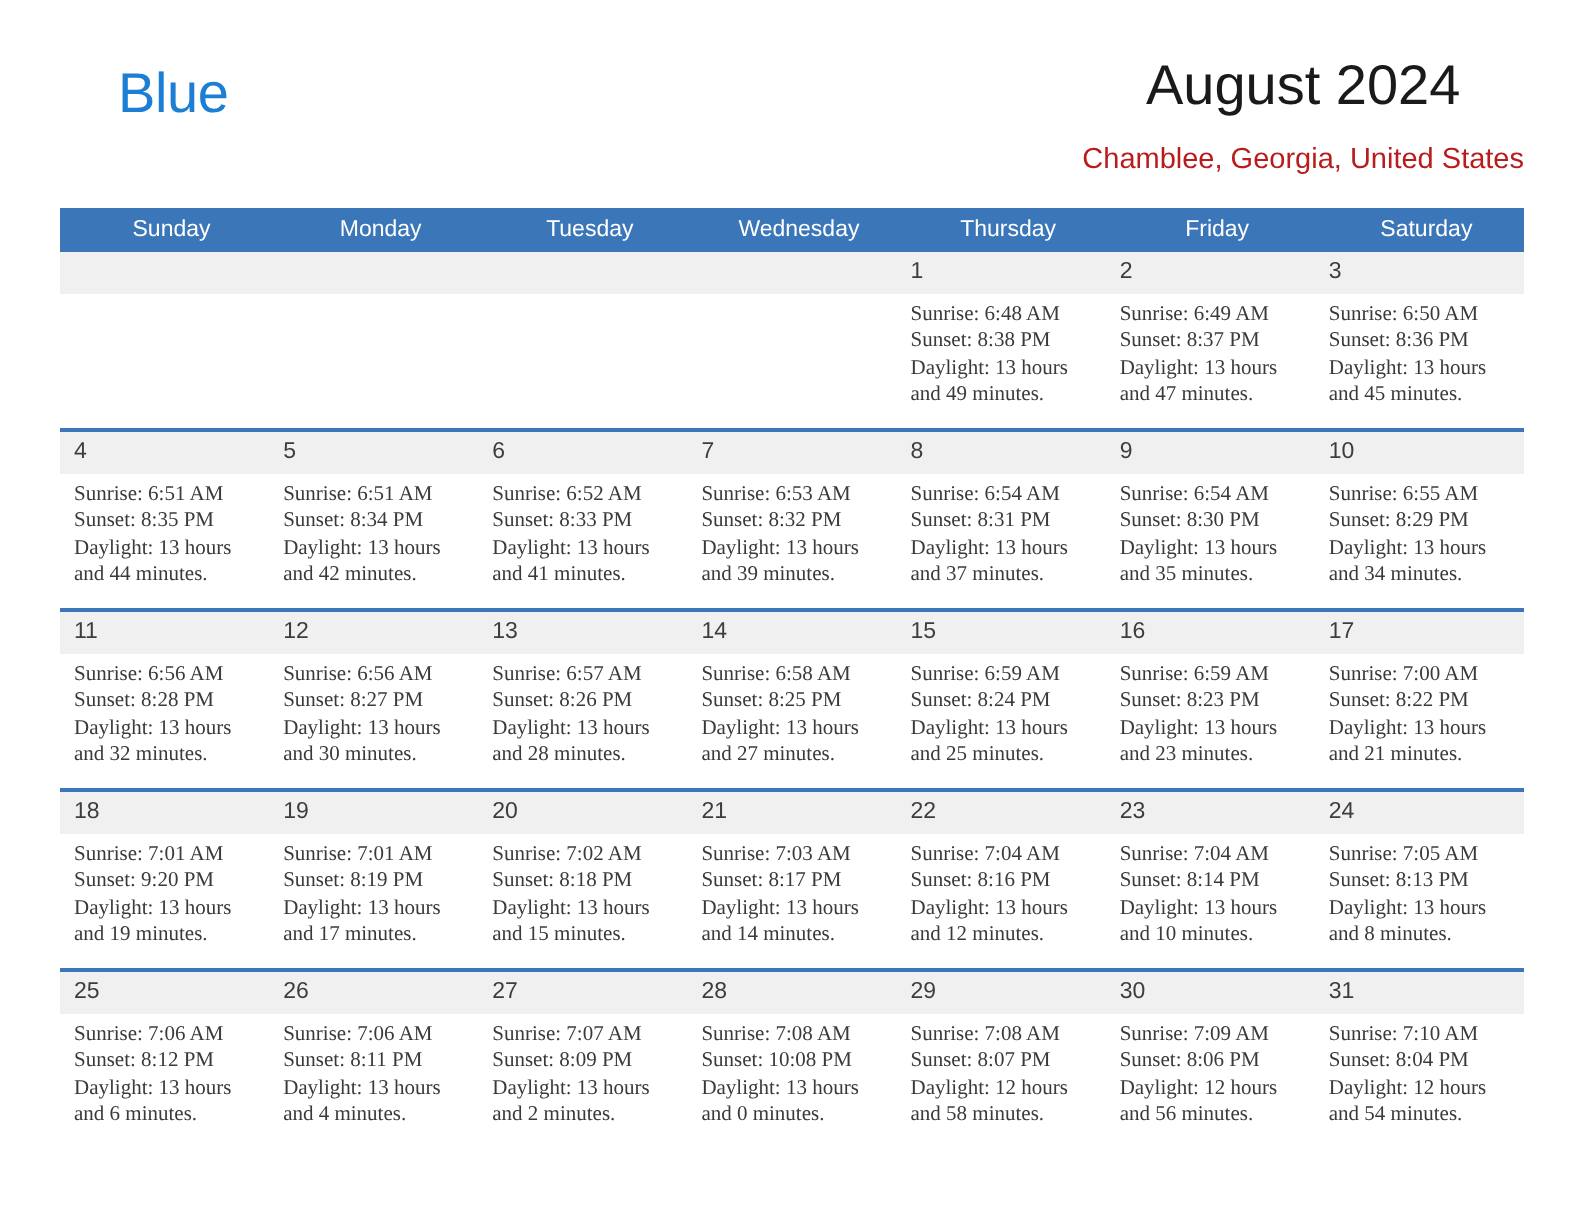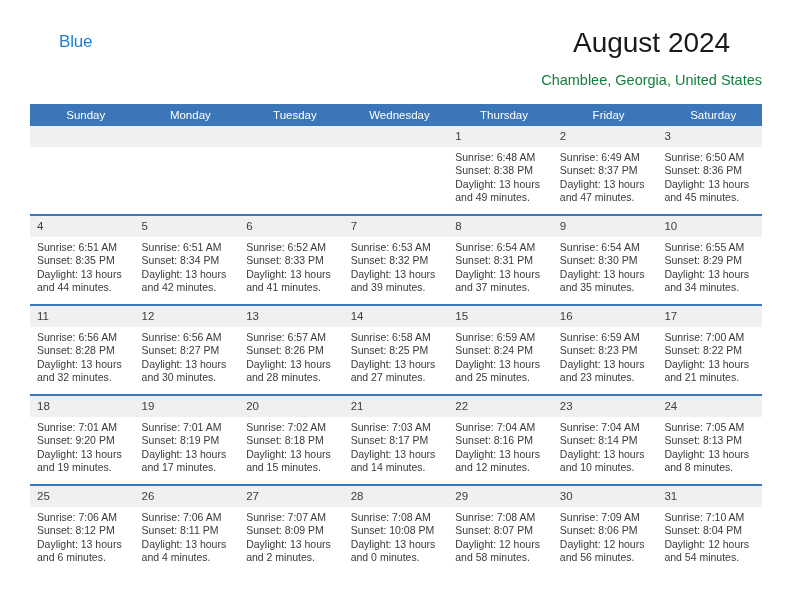--- a/index.html
+++ b/index.html
@@ -52,21 +52,21 @@
   .brand-triangle {
     position: absolute;
     left: 71px;
     top: 3px;
     width: 0;
     height: 0;
     border-left: 24px solid #1266b0;
     border-bottom: 15px solid transparent;
   }
   .brand-blue {
-    font-size: 17px;
+    font-size: 28px;
     font-weight: 400;
     color: #1c7fd4;
     letter-spacing: -0.2px;
     margin-left: 26px;
     display: inline-block;
     margin-top: 1px;
   }
 
   .title-block {
     position: absolute;
@@ -77,21 +77,21 @@
   .cal-title {
     font-size: 28px;
     font-weight: 400;
     color: #1a1a1a;
     line-height: 34px;
     white-space: nowrap;
   }
   .cal-subtitle {
     font-size: 14.5px;
     font-weight: 400;
-    color: #15803d;
+    color: #b91c1c;
     line-height: 20px;
     margin-top: 10px;
     white-space: nowrap;
   }
 
   
   .calendar {
     position: absolute;
     left: 30px;
     top: 104px;
@@ -133,20 +133,21 @@
     line-height: 16px;
   }
   .daycell.blank .daynum-band {
     background: #f0f0f0;
   }
   .details {
     padding: 4px 5px 0 7px;
     font-size: 10.5px;
     line-height: 13.4px;
     color: #3a3a3a;
+    font-family: Liberation Serif, serif;
   }
   .details div {
     white-space: nowrap;
   }
 </style>
 </head>
 <body>
 
 <div class="page">
 

